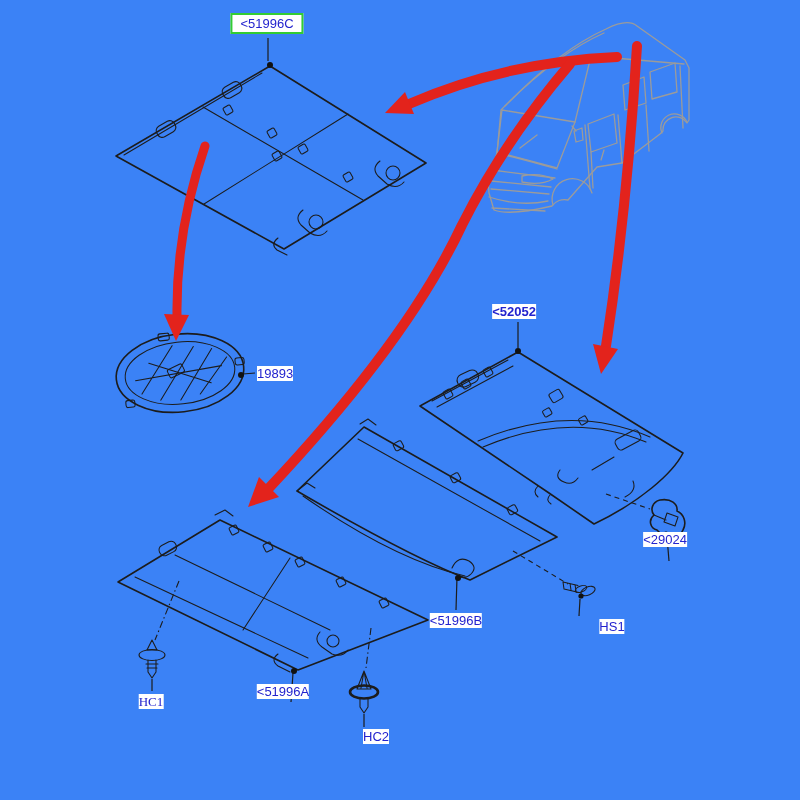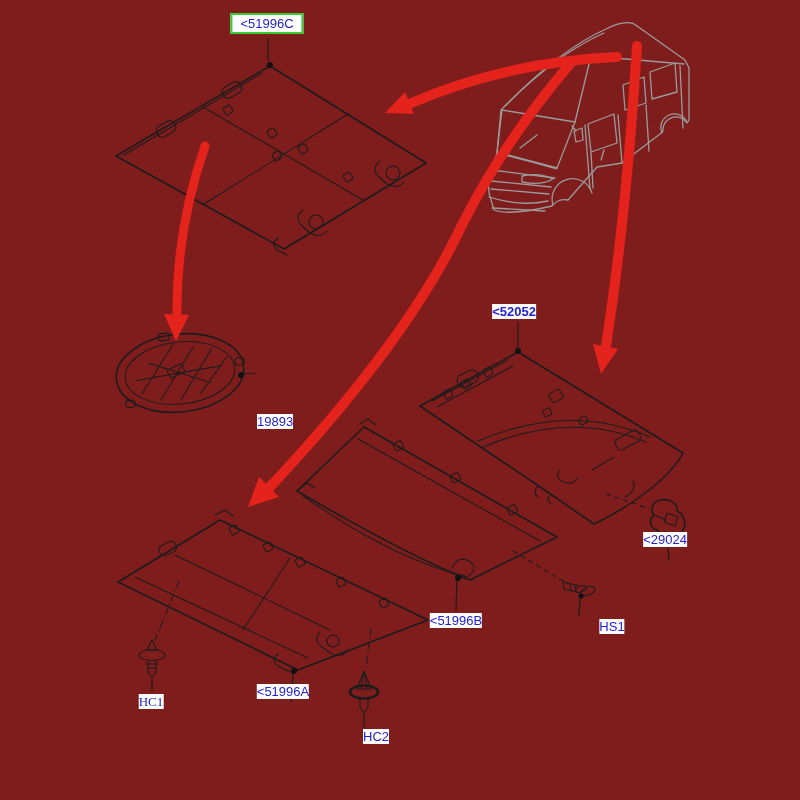--- a/index.html
+++ b/index.html
@@ -1,32 +1,32 @@
 <!DOCTYPE html>
 <html><head>
 <meta charset="utf-8">
 <style>
   html,body{margin:0;padding:0;background:#fff;}
   .stage{
-    position:relative;width:800px;height:800px;background:#7f1d1d;overflow:hidden;
+    position:relative;width:800px;height:800px;background:#3b82f6;overflow:hidden;
     font-family:"Liberation Sans",sans-serif;
   }
   .stage svg{position:absolute;left:0;top:0;}
   .lbl{
     position:absolute;
     font-size:13px;
     font-weight:500;
     color:#2323CE;
     white-space:nowrap;
     line-height:15px;
     transform:translateX(-50%);
     cursor:pointer;
     background:#fff;
   }
-  .lbl.left-anchor{transform:none;margin-top:48px;}
+  .lbl.left-anchor{transform:none;}
   .lbl.highlighted{
     border:2px solid #33CC33;
     padding:1px 8px;
   }
   
   .part{stroke:#1c1c1c;fill:none;stroke-width:1.6;stroke-linejoin:round;stroke-linecap:round;}
   .part .thin{stroke-width:1.05;}
   .van{stroke:#9b9b9b;fill:none;stroke-width:1.3;stroke-linejoin:round;stroke-linecap:round;}
   .arrow{fill:none;stroke:#E3231C;stroke-width:10;stroke-linecap:round;}
   .arrowhead{fill:#E3231C;stroke:none;}

